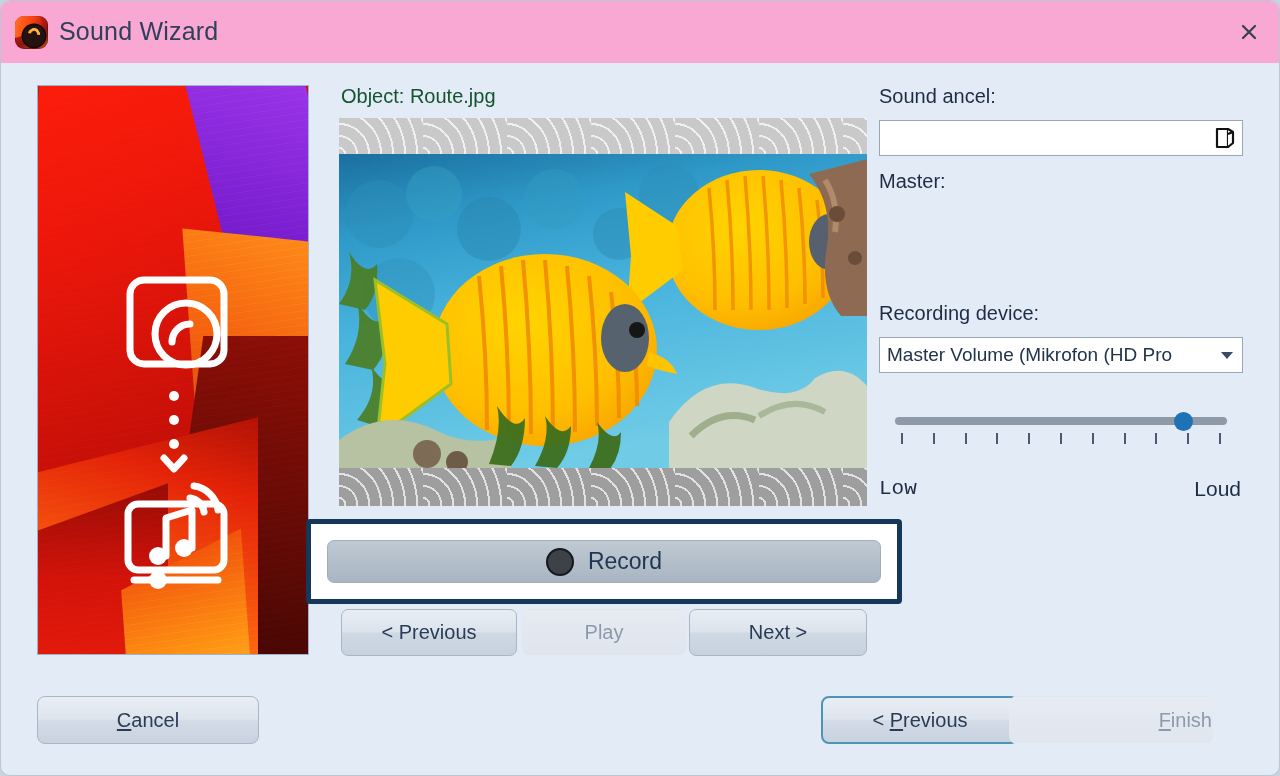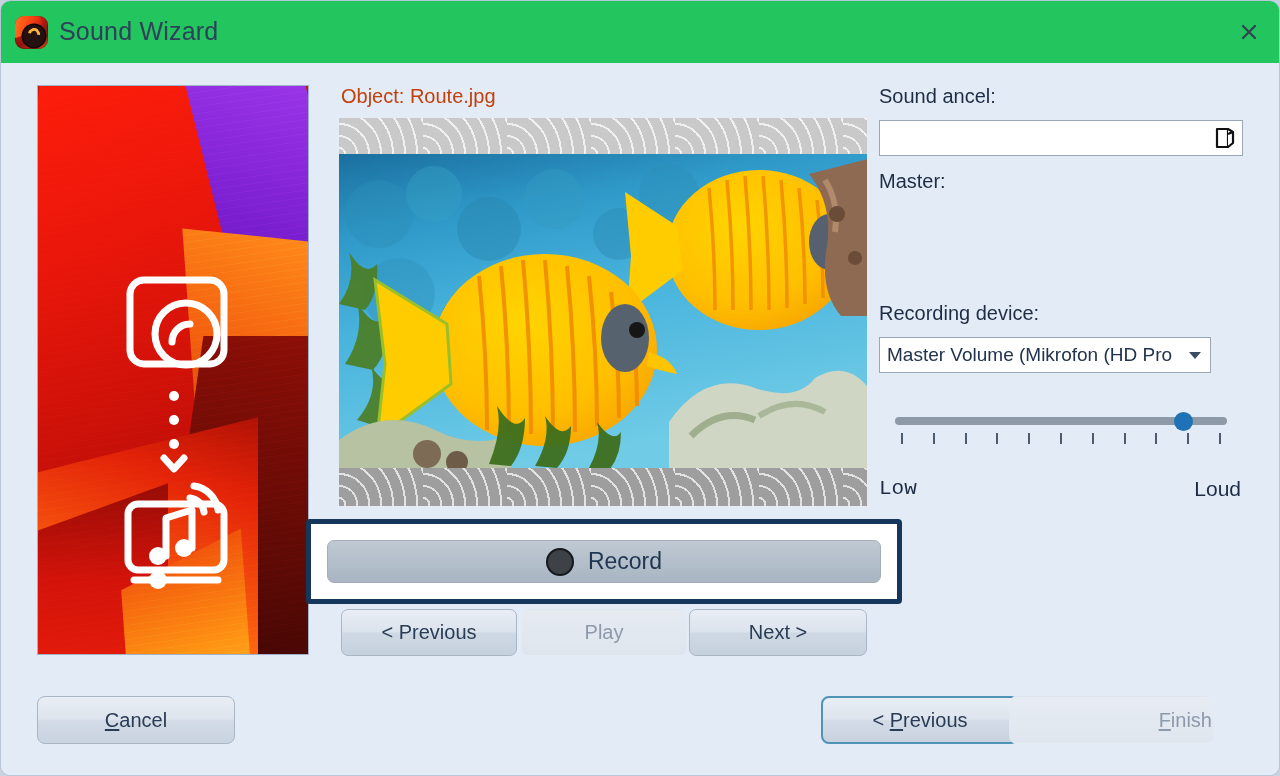--- a/index.html
+++ b/index.html
@@ -14,21 +14,21 @@
     width: 1280px; height: 776px;
     background: #e3ebf7;
     border-radius: 10px;
     border: 1px solid #b9c6d8;
     overflow: hidden;
   }
 
   
   #titlebar {
     position: absolute; left: 0; top: 0; width: 1280px; height: 62px;
-    background: #22c55e;
+    background: #f9a8d4;
   }
   #app-icon {
     position: absolute; left: 14px; top: 15px; width: 33px; height: 33px;
     border-radius: 9px; overflow: hidden;
     background: linear-gradient(150deg,#e8431f 0%,#c21a12 38%,#8d1510 62%,#d94a18 100%);
     box-shadow: 0 0 0 1px rgba(0,0,0,.25) inset;
   }
   #app-icon .ic-flare {
     position: absolute; left: -4px; top: -6px; width: 30px; height: 24px;
     background: linear-gradient(120deg,#ff8a2b 0%,#ff4a12 55%,rgba(255,70,20,0) 100%);
@@ -93,21 +93,21 @@
     background-image: repeating-linear-gradient(172deg, rgba(255,255,255,.07) 0px, rgba(255,255,255,.07) 1px, rgba(0,0,0,0) 1px, rgba(0,0,0,0) 7px);
     mix-blend-mode: overlay;
   }
   #banner-icons {
     position: absolute; left: 0; top: 0; width: 272px; height: 570px;
   }
 
   
   #object-label {
     position: absolute; left: 340px; top: 84px;
-    font-size: 20px; color: #c2410c; white-space: nowrap;
+    font-size: 20px; color: #14532d; white-space: nowrap;
   }
   #preview {
     position: absolute; left: 338px; top: 117px; width: 528px; height: 388px;
     overflow: hidden; background: #c9c9c9;
   }
   .letterbox {
     position: absolute; left: 0; width: 528px; height: 36px;
     background-color: #c9c9c9;
     background-image:
       repeating-radial-gradient(circle at 0 50%, rgba(255,255,255,0) 0 5px, #f0f0f0 5px 7px, rgba(255,255,255,0) 7px 12px);
@@ -175,21 +175,21 @@
     flex: 1; height: 100%; border: 0; outline: none; background: transparent;
     font-family: "Liberation Sans", sans-serif; font-size: 18px; color: #1e2d44;
     padding: 0 6px;
   }
   #browse-button {
     width: 34px; height: 100%; display: flex; align-items: center; justify-content: center;
     cursor: pointer;
   }
 
   #device-select {
-    position: absolute; left: 878px; top: 336px; width: 332px; height: 36px;
+    position: absolute; left: 878px; top: 336px; width: 364px; height: 36px;
     background: #ffffff; border: 1px solid #9aa7b8;
     display: flex; align-items: center; cursor: pointer;
   }
   #device-text {
     flex: 1; font-size: 19px; color: #22334d; padding-left: 7px;
     white-space: nowrap; overflow: hidden;
   }
   #device-caret { width: 30px; display: flex; align-items: center; justify-content: center; }
 
   #volume-slider {
@@ -210,21 +210,21 @@
   #lbl-loud { position: absolute; right: 38px; top: 476px; font-size: 21px; color: #1e2d44; }
 
   
   .footbtn {
     position: absolute; height: 48px;
     display: flex; align-items: center; justify-content: center;
     font-size: 20px; color: #2a3b55;
     background: linear-gradient(180deg,#e9eef5 0%,#dde4ed 48%,#d2dbe6 52%,#c9d3e0 100%);
     border: 1px solid #a9b6c6; border-radius: 8px; cursor: pointer;
   }
-  #btn-cancel { left: 36px; top: 695px; width: 198px; }
+  #btn-cancel { left: 36px; top: 695px; width: 222px; }
   #btn-prev-foot {
     left: 820px; top: 695px; width: 198px;
     border: 2px solid #4f94b5;
   }
   #btn-finish {
     left: 1008px; top: 695px; width: 204px;
     color: #8d9aab;
     background: linear-gradient(180deg,#e7ecf3 0%,#e0e6ef 100%);
     border-color: transparent; cursor: default; justify-content: flex-end;
   }

